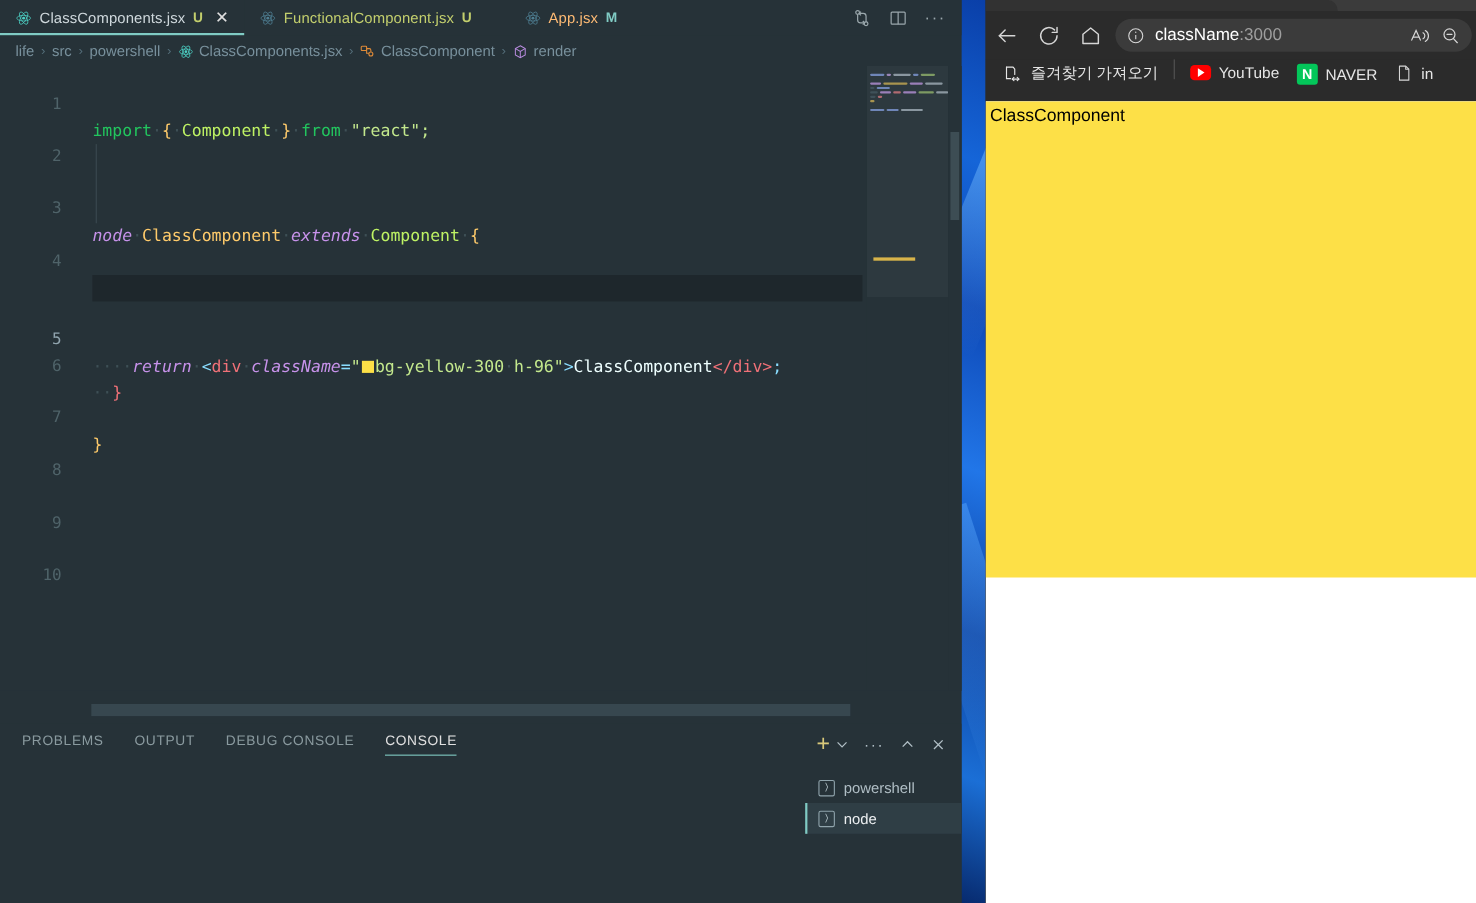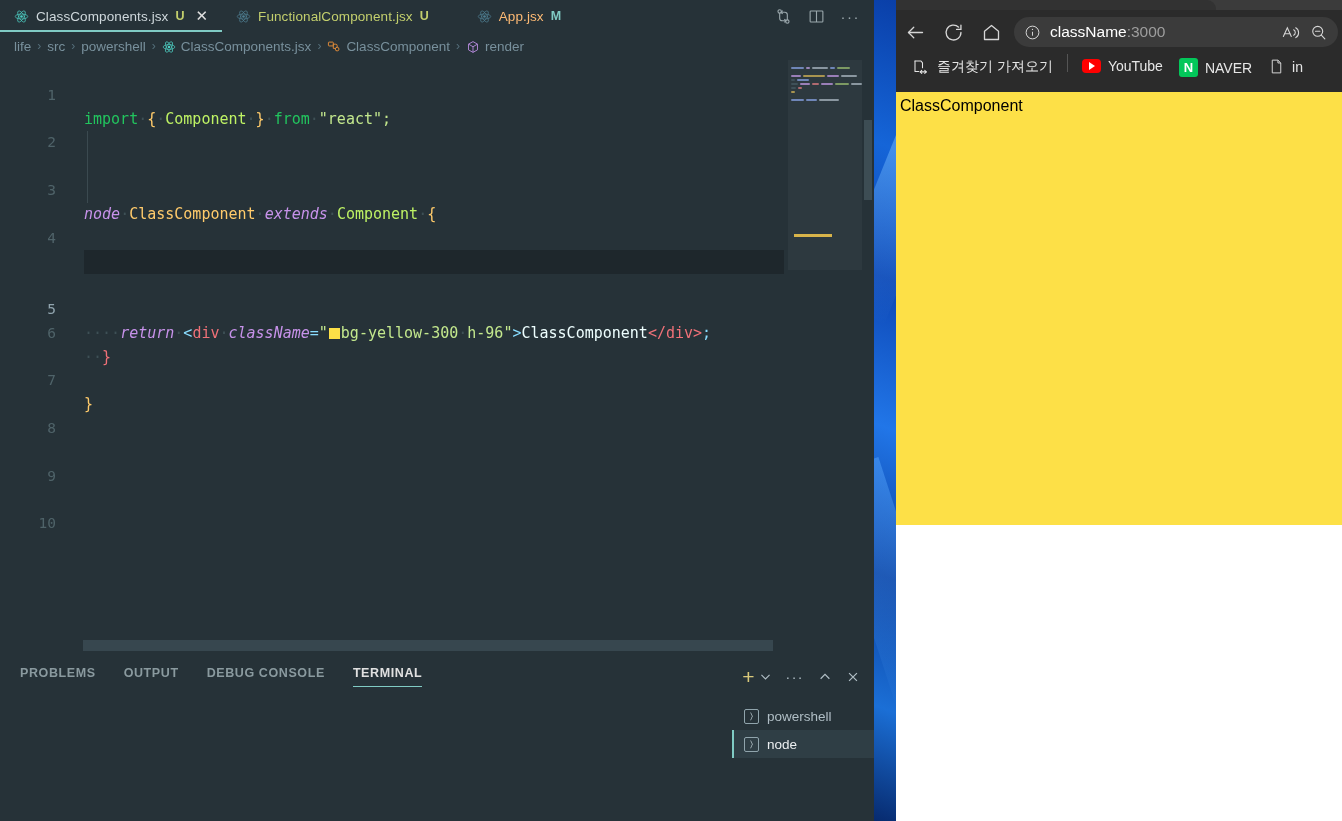--- a/index.html
+++ b/index.html
@@ -136,21 +136,21 @@
   .hscroll{
     position:absolute;left:83px;top:640px;width:690px;height:11px;background:#37474f;
   }
 
   
   .panel{
     position:absolute;left:0;top:658px;width:874px;height:163px;background:#263238;
   }
   .panel-tabs{
     position:absolute;left:20px;top:8px;display:flex;align-items:center;gap:28px;
-    font-size:12.5px;letter-spacing:.6px;color:#8a9a9f;font-weight:bold;
+    font-size:12.5px;letter-spacing:.6px;color:#8a9a9f;
   }
   .ptab{cursor:pointer;padding-bottom:7px;position:relative;white-space:nowrap;}
   .ptab.active{color:#e0e0e0;}
   .ptab.active:after{
     content:"";position:absolute;left:0;right:0;bottom:0;height:1.5px;background:#80cbc4;
   }
   .panel-actions{
     position:absolute;right:14px;top:8px;display:flex;align-items:center;gap:14px;
     color:#b0bec5;font-size:15px;
   }
@@ -482,21 +482,21 @@
     </div>
 
     <div class="hscroll"></div>
 
     <div class="panel">
 
       <div class="panel-tabs">
         <span class="ptab">PROBLEMS</span>
         <span class="ptab">OUTPUT</span>
         <span class="ptab">DEBUG CONSOLE</span>
-        <span class="ptab active">TERMINAL</span>
+        <span class="ptab active">CONSOLE</span>
       </div>
 
       <div class="panel-actions">
         <span class="ic plus">+</span>
         <span class="ic" style="font-size:12px;margin-left:-10px;">
           <svg viewBox="0 0 16 16" width="13" height="13" fill="none" stroke="#b0bec5" stroke-width="1.4">
               <path d="M3 6l5 5 5-5"></path>
             </svg>
         </span>
         <span class="ic" style="letter-spacing:1.5px;font-size:14px;">···</span>

